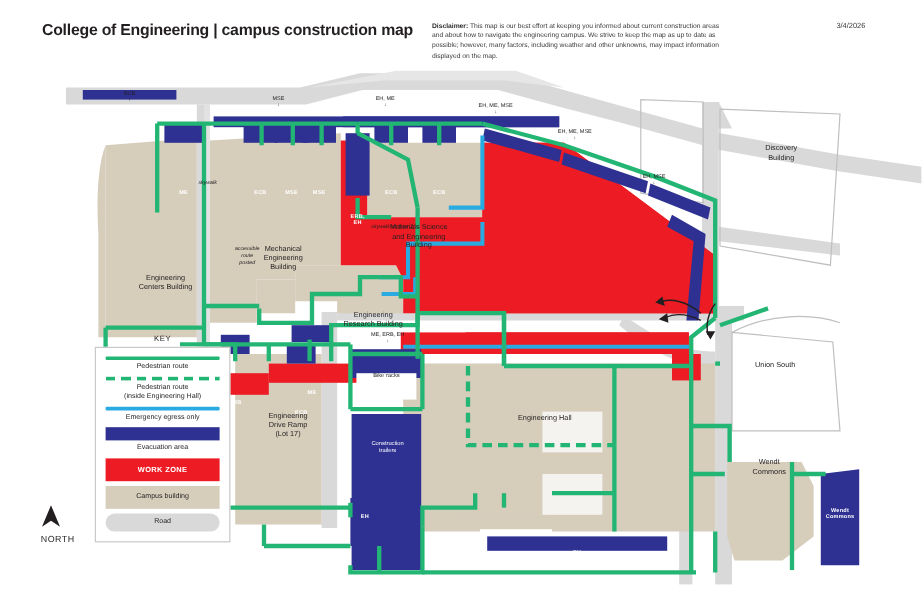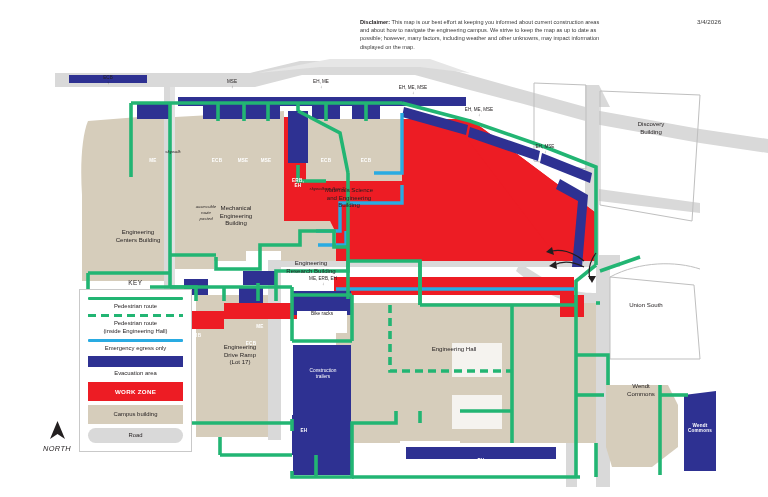--- a/index.html
+++ b/index.html
@@ -135,23 +135,21 @@
     font-size: 5.9px;
     color: #231f20;
   }
 
   
   #north {
     position: absolute;
     left: 34px;
     top: 421px;
     width: 46px;
-    text-align: center;
     z-index: 40;
-    font-style: italic;
   }
   #north .n-label {
     font-size: 7.4px;
     letter-spacing: 0.4px;
     color: #231f20;
     margin-top: 0px;
   }
 
   
   .mlabel {
@@ -172,20 +170,21 @@
   .route-label { font-size: 4.6px; }
   .note-label { font-size: 4.4px; font-style: italic; }
   .wz-label { color: #ffffff; font-size: 4.8px; }
 </style>
 </head>
 <body>
 
 <div id="page">
 
   <div class="title">
+    <div>College of Engineering | campus construction map</div>
   </div>
 
   <div class="disclaimer">
     <b>Disclaimer:</b><span> This map is our best effort at keeping you informed about current construction areas and about how to navigate the engineering campus. We strive to keep the map as up to date as possible; however, many factors, including weather and other unknowns, may impact information displayed on the map.</span>
   </div>
 
   <div class="date">3/4/2026</div>
 
   <div id="map">
     <svg width="768" height="442" viewBox="0 0 768 442" xmlns="http://www.w3.org/2000/svg">

